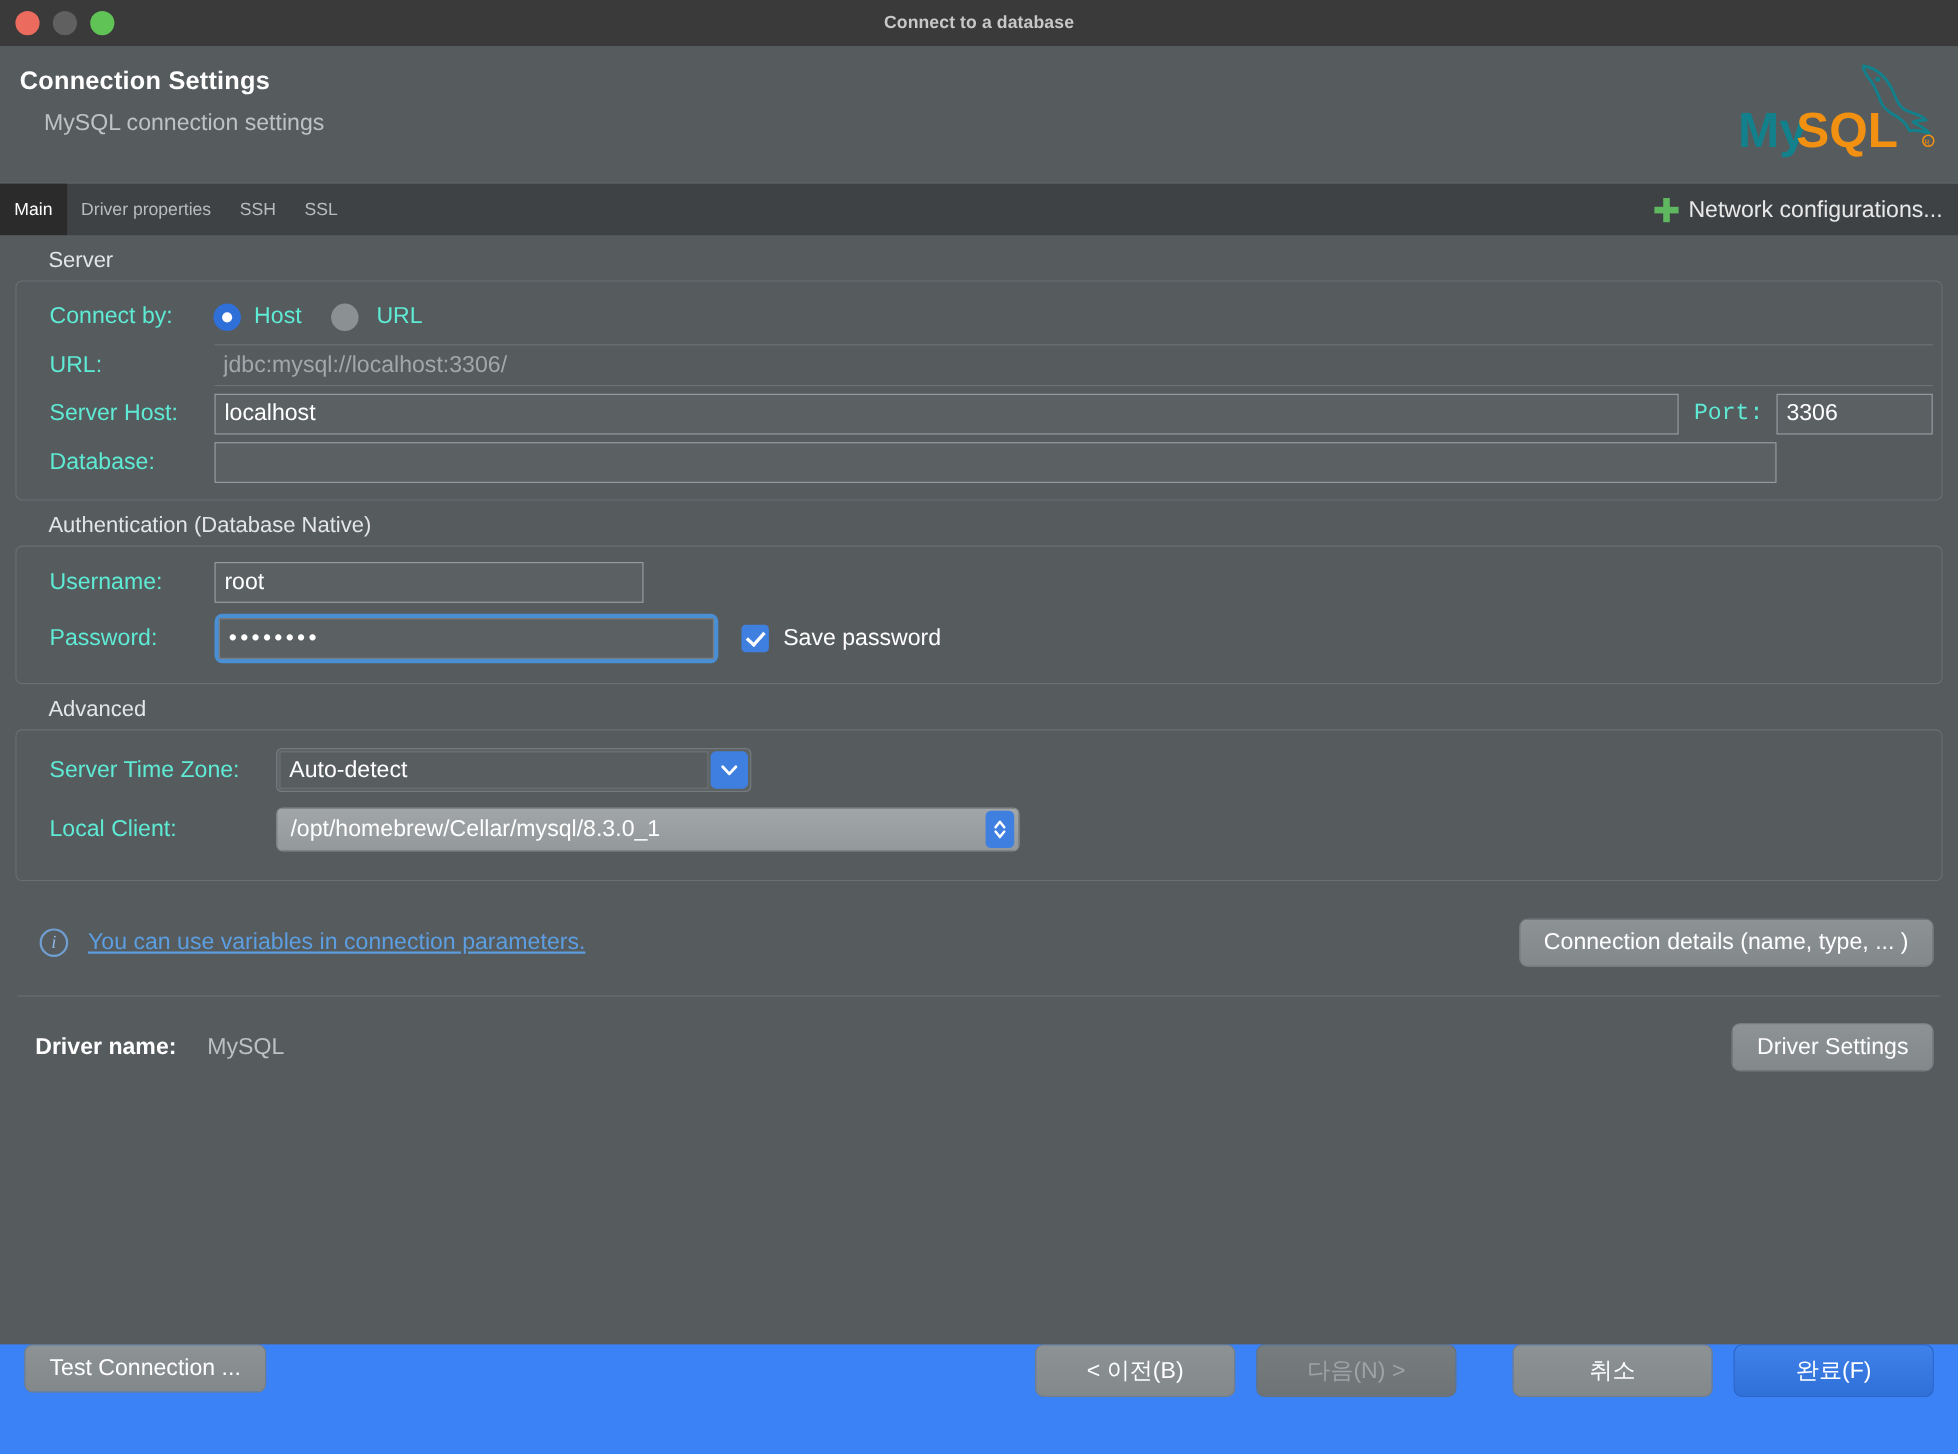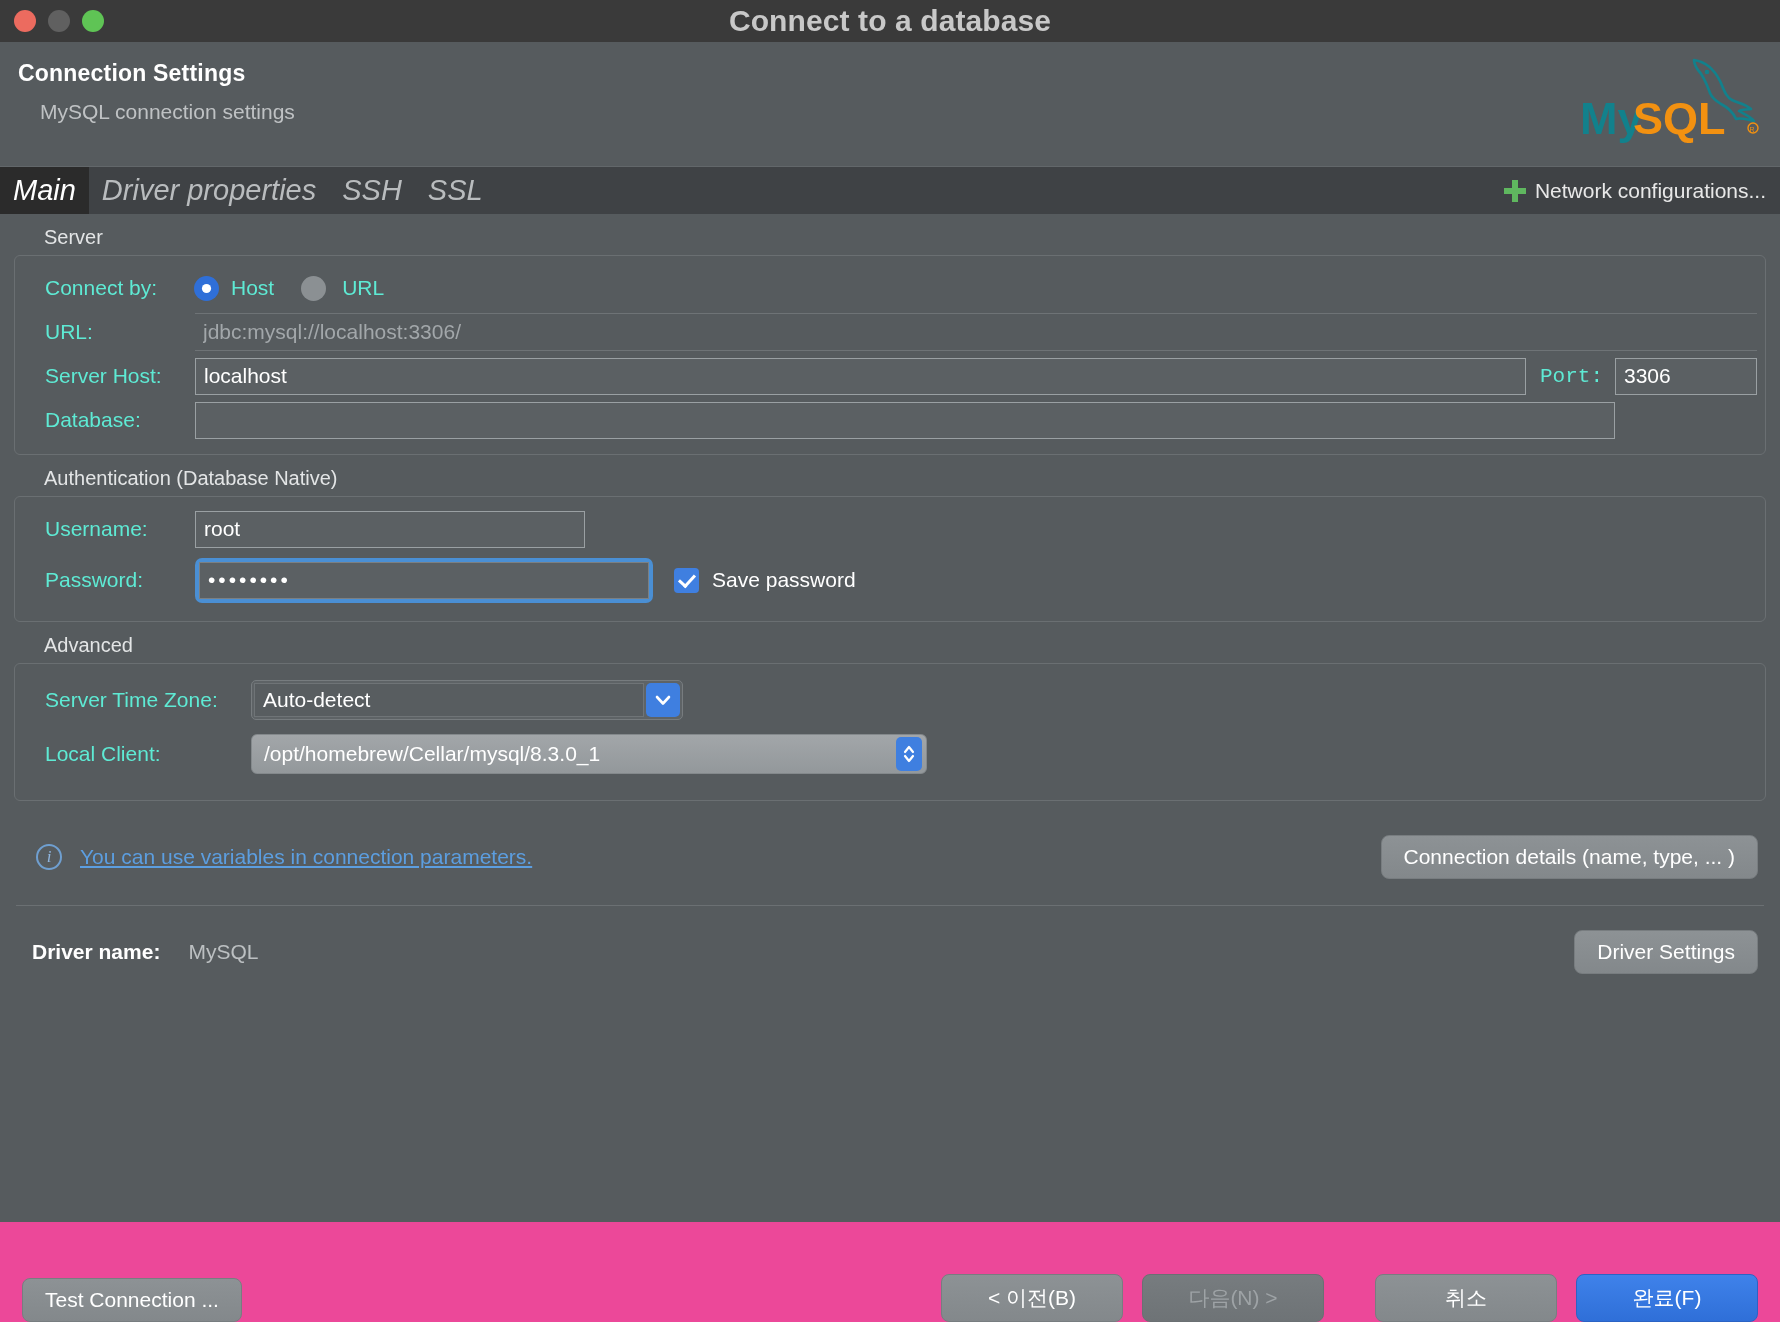--- a/index.html
+++ b/index.html
@@ -41,21 +41,21 @@
     width: 22px; height: 22px;
     border-radius: 50%;
   }
   .tl-close { background: #ec6b5f; }
   .tl-min   { background: #606060; }
   .tl-max   { background: #5fc455; }
   .title-text {
     position: absolute;
     left: 0; right: 0;
     text-align: center;
-    font-size: 30px;
+    font-size: 16px;
     font-weight: bold;
     color: #c8c8c8;
     letter-spacing: .1px;
     pointer-events: none;
   }
 
   
   .header {
     position: relative;
     flex: 0 0 125px;
@@ -88,24 +88,23 @@
     flex: 0 0 47px;
     background: #3f4245;
     display: flex;
     align-items: stretch;
     position: relative;
   }
   .tab {
     display: flex;
     align-items: center;
     padding: 0 13px;
-    font-size: 29px;
+    font-size: 16px;
     color: #b9bcbe;
     cursor: default;
-    font-style: italic;
   }
   .tab.active {
     background: #2b2b2b;
     color: #ffffff;
   }
   .net-config {
     position: absolute;
     right: 14px;
     top: 0; bottom: 0;
     display: flex;
@@ -367,23 +366,23 @@
     gap: 28px;
     padding-left: 10px;
   }
   .driver-lbl { font-size: 21px; color: #ffffff; font-weight: bold; }
   .driver-val { font-size: 21px; color: #bcc0c2; }
 
   
   .footer {
     flex: 0 0 100px;
     display: flex;
-    align-items: flex-end;
+    align-items: flex-start;
     padding: 0 22px;
-    background: #ec4899;
+    background: #3b82f6;
   }
   .footer-right {
     margin-left: auto;
     display: flex;
     align-items: center;
     gap: 19px;
   }
   .btn-wizard { min-width: 182px; text-align: center; }
   .btn-cancel { min-width: 182px; text-align: center; margin-left: 32px; }
   .btn-finish { min-width: 182px; text-align: center; }

